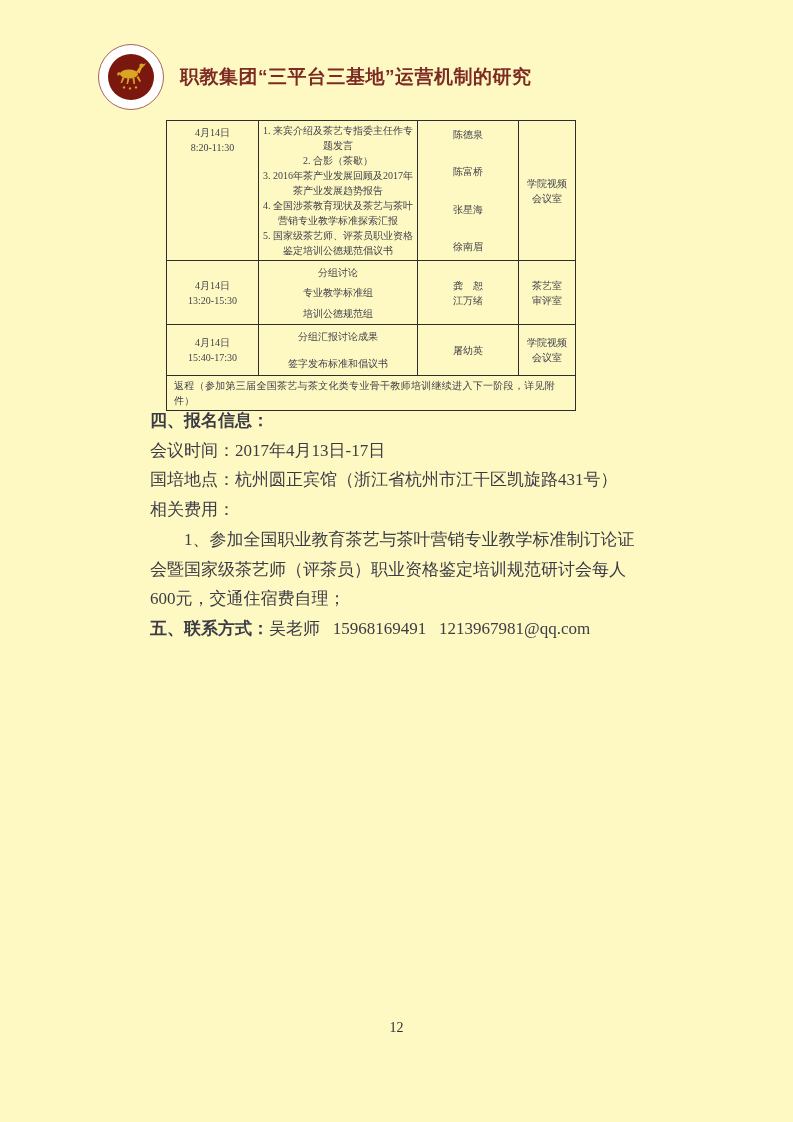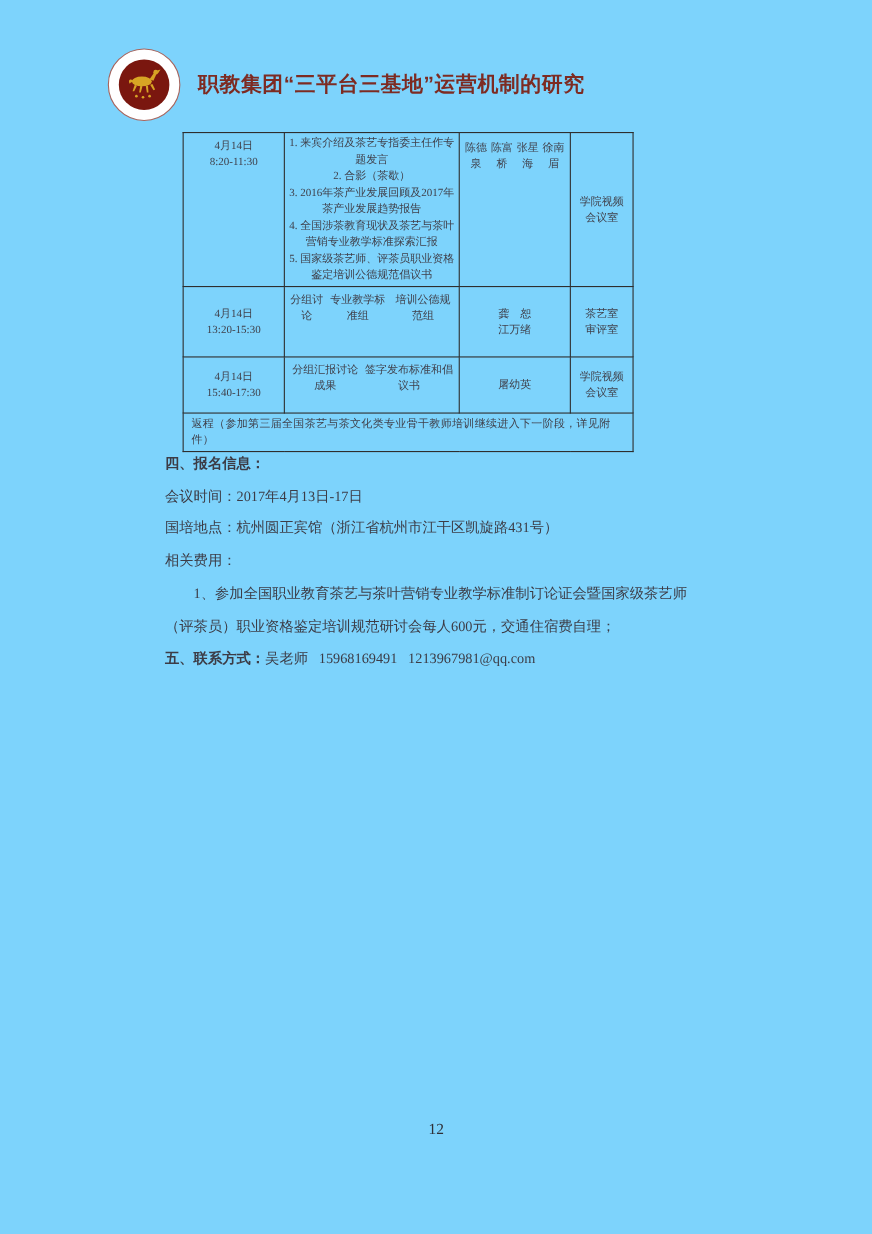--- a/index.html
+++ b/index.html
@@ -1,41 +1,41 @@
 <!DOCTYPE html>
 <html><head>
 <meta charset="utf-8">
 <style>
   html,body{margin:0;padding:0;background:#e9e9e9;}
   .page{
-    position:relative;width:793px;height:1122px;margin:0 auto;background:#7dd3fc;
+    position:relative;width:793px;height:1122px;margin:0 auto;background:#fef9c3;
     overflow:hidden;font-family:"Liberation Serif",serif;color:#3c3c46;
     box-shadow:0 0 4px rgba(0,0,0,.2);
   }
   
   .header{position:absolute;left:98px;top:44px;display:flex;align-items:center;gap:16px;}
   .seal{width:66px;height:66px;border-radius:50%;border:1px solid #a8645c;background:#fff;
     display:flex;align-items:center;justify-content:center;box-sizing:border-box;flex:0 0 auto;}
   .seal-inner{width:46px;height:46px;border-radius:50%;background:#7a170f;
     display:flex;align-items:center;justify-content:center;}
   .doc-title{font-family:"Liberation Sans",sans-serif;font-weight:bold;font-size:19px;
     color:#7d2b22;letter-spacing:.5px;white-space:nowrap;}
   
   .schedule{position:absolute;left:166px;top:120px;border-collapse:collapse;table-layout:fixed;
     font-size:10px;line-height:15px;color:#3f3f49;}
   .schedule td{border:1px solid #2e2e2e;text-align:center;vertical-align:middle;
     padding:2px 3px;box-sizing:border-box;overflow:hidden;}
   .c-time{width:92px;} .c-agenda{width:159px;} .c-speaker{width:101px;} .c-loc{width:57px;}
   .r1{height:137px;} .r2{height:64px;} .r3{height:51px;} .r4{height:27px;}
   td.vtop{vertical-align:top;padding-top:4px;}
-  .vspread{display:flex;flex-direction:row;justify-content:space-between;}
+  .vspread{display:flex;flex-direction:column;justify-content:space-between;}
   .h130{height:128px;} .h58{height:56px;} .h44{height:42px;}
   .note-cell{text-align:left !important;padding-left:7px !important;letter-spacing:.3px;}
   
-  .content{position:absolute;left:150px;top:406px;width:500px;font-size:13px;
+  .content{position:absolute;left:150px;top:406px;width:500px;font-size:17px;
     line-height:29.7px;color:#3c3c46;}
   .content p{margin:0;}
   .bold{font-weight:bold;}
   .fee{text-indent:2em;}
   .pre{white-space:pre-wrap;}
   
   .pageno{position:absolute;top:1020px;left:0;width:100%;text-align:center;
     font-size:14px;color:#2f2f36;}
 </style>
 </head>

